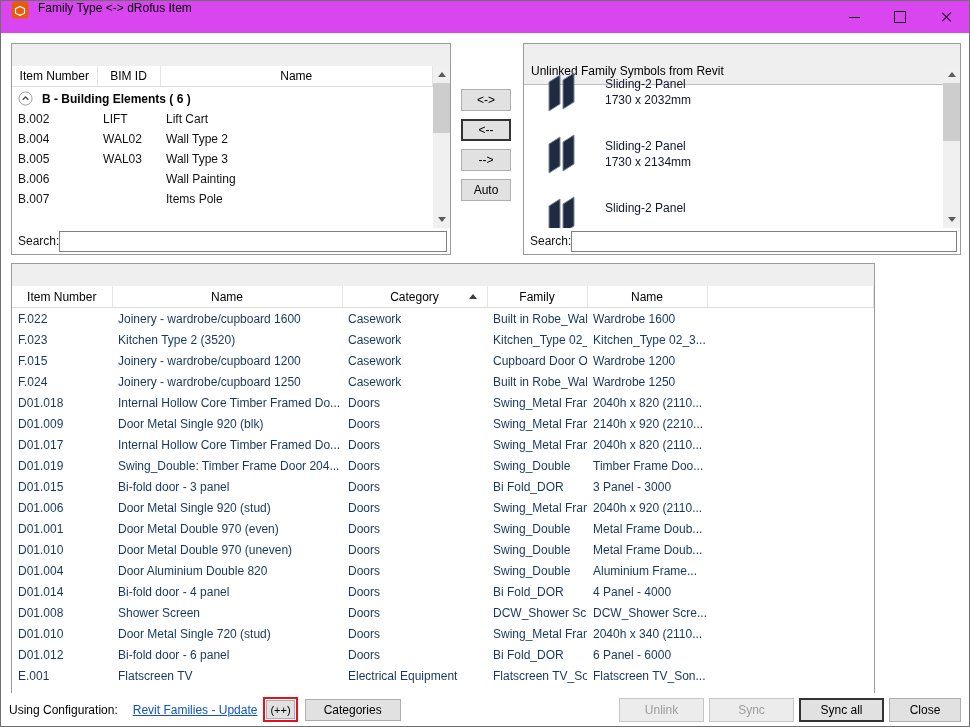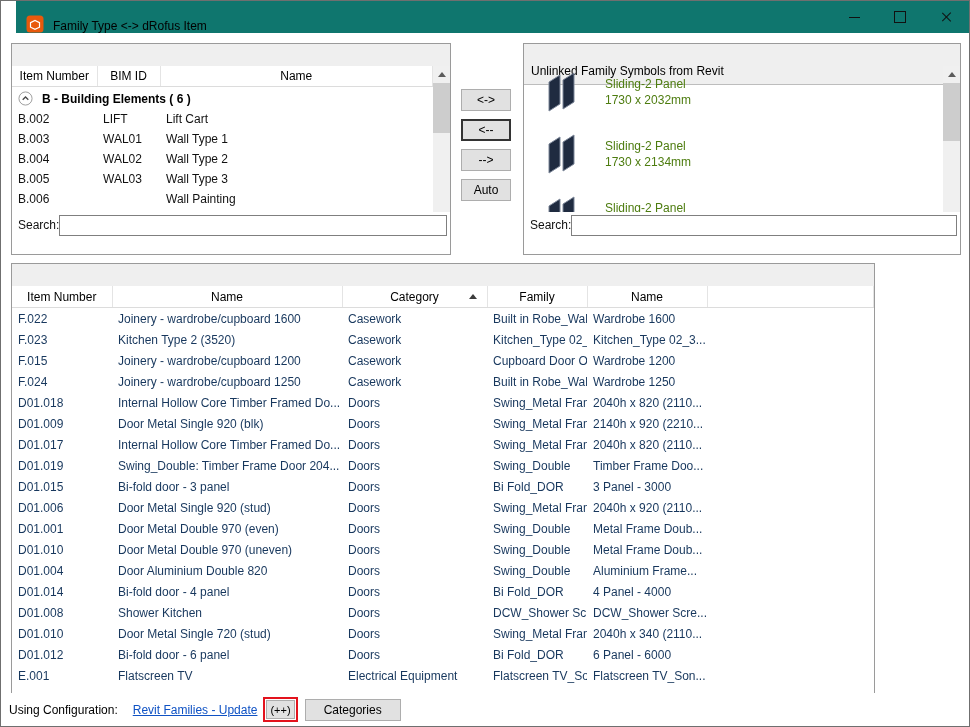--- a/index.html
+++ b/index.html
@@ -1,20 +1,20 @@
 <!DOCTYPE html>
 <html><head>
 <meta charset="utf-8">
 <style>
   html,body{margin:0;padding:0;}
   body{font-family:"Liberation Sans",sans-serif;background:#ffffff;}
   .window{position:relative;width:970px;height:727px;background:#ffffff;border:1px solid #6f6f6f;overflow:hidden;font-size:12px;color:#111;box-sizing:border-box;}
 
   
-  .titlebar{position:absolute;top:0;left:15px;right:0;height:32px;background:#0f766e;display:flex;align-items:flex-end;}
+  .titlebar{position:absolute;top:0;left:0;right:0;height:32px;background:#d946ef;display:flex;align-items:flex-start;}
   .app-icon{width:18px;height:18px;margin:0 9px 0 10px;flex:none;}
   .app-icon svg{width:18px;height:18px;display:block;}
   .title-text{font-size:12px;color:#000;}
   .win-controls{margin-left:auto;display:flex;height:100%;}
   .win-btn{width:46px;height:32px;display:flex;align-items:center;justify-content:center;background:transparent;border:none;cursor:default;padding:0;}
   .ic-min{width:11px;height:1px;background:#111;display:block;}
   .ic-max{width:10px;height:10px;border:1px solid #111;display:block;}
   .ic-close{position:relative;width:12px;height:12px;display:block;}
   .ic-close::before,.ic-close::after{content:"";position:absolute;left:5.5px;top:0;width:1.2px;height:12px;background:#111;}
   .ic-close::before{transform:rotate(45deg);}
@@ -43,34 +43,34 @@
   
   .vscroll{position:absolute;width:17px;right:0;top:22px;bottom:26px;background:#f0f0f0;}
   .scroll-btn{position:absolute;left:0;width:17px;height:17px;display:flex;align-items:center;justify-content:center;background:#f0f0f0;border:none;padding:0;}
   .scroll-btn.up{top:0;}
   .scroll-btn.down{bottom:0;}
   .tri-up{width:0;height:0;border-left:4px solid transparent;border-right:4px solid transparent;border-bottom:5px solid #5c5c5c;}
   .tri-down{width:0;height:0;border-left:4px solid transparent;border-right:4px solid transparent;border-top:5px solid #5c5c5c;}
   .scroll-thumb{position:absolute;left:0;width:17px;background:#cdcdcd;}
 
   
-  .search-row{position:absolute;left:0;right:0;bottom:16px;height:26px;display:flex;align-items:center;gap:0;padding:0 3px 0 6px;background:#fff;}
+  .search-row{position:absolute;left:0;right:0;bottom:0;height:26px;display:flex;align-items:center;gap:0;padding:0 3px 0 6px;background:#fff;}
   .search-row input{flex:1;height:19px;border:1px solid #7f7f7f;padding:0 4px;font-size:12px;font-family:inherit;background:#fff;}
 
   
   #transfer-buttons{position:absolute;left:459px;top:88px;width:52px;display:flex;flex-direction:column;gap:8px;align-items:center;}
   .tbtn{width:50px;height:22px;background:#e1e1e1;border:1px solid #adadad;font-size:12px;font-family:inherit;padding:0;}
   .tbtn.default-btn{border:2px solid #333;}
 
   
   .group-head{display:flex;align-items:center;height:24px;padding:0 6px;font-weight:bold;font-size:12px;color:#000;}
   .door-item{display:flex;align-items:flex-start;padding:5px 0 0 23px;height:62px;box-sizing:border-box;}
   .door-icon{flex:none;margin-right:28px;}
   .door-icon svg{width:30px;height:42px;display:block;}
-  .door-text{padding-top:5px;line-height:16px;color:#4d7c0f;}
+  .door-text{padding-top:5px;line-height:16px;color:#0f172a;}
 
   
   #linked-table td{color:#17375d;}
   .sort-asc{position:absolute;right:10px;top:8px;width:0;height:0;border-left:4px solid transparent;border-right:4px solid transparent;border-bottom:5px solid #3c3c3c;}
 
   
   .footer{position:absolute;left:0;right:0;bottom:0;height:33px;display:flex;align-items:center;padding:0 8px;background:#fff;}
   .config-label{color:#000;white-space:nowrap;}
   .config-link{color:#0f52c4;text-decoration:underline;margin-left:15px;white-space:nowrap;}
   .annotation-box{border:2px solid #e3131d;display:inline-flex;padding:1px;margin-left:6px;}
@@ -133,25 +133,20 @@
           </tr>
         </tbody>
         <tbody>
 
             <tr>
               <td>B.002</td>
               <td>LIFT</td>
               <td>Lift Cart</td>
             </tr>
 
-            <tr>
-              <td>B.003</td>
-              <td>WAL01</td>
-              <td>Wall Type 1</td>
-            </tr>
 
             <tr>
               <td>B.004</td>
               <td>WAL02</td>
               <td>Wall Type 2</td>
             </tr>
 
             <tr>
               <td>B.005</td>
               <td>WAL03</td>
@@ -399,21 +394,21 @@
               <td>D01.014</td>
               <td>Bi-fold door - 4 panel</td>
               <td>Doors</td>
               <td>Bi Fold_DOR</td>
               <td>4 Panel - 4000</td>
               <td></td>
             </tr>
 
             <tr>
               <td>D01.008</td>
-              <td>Shower Kitchen</td>
+              <td>Shower Screen</td>
               <td>Doors</td>
               <td>DCW_Shower Scre...</td>
               <td>DCW_Shower Scre...</td>
               <td></td>
             </tr>
 
             <tr>
               <td>D01.010</td>
               <td>Door Metal Single 720 (stud)</td>
               <td>Doors</td>
@@ -444,15 +439,21 @@
     </div>
   </div>
 
   <div class="footer">
     <span class="config-label">Using Configuration:</span>
     <a href="#" class="config-link">Revit Families - Update</a>
     <span class="annotation-box">
       <button class="plus-btn">(++)</button>
     </span>
     <button class="cat-btn">Categories</button>
+    <div class="right-btns">
+      <button class="fbtn disabled">Unlink</button>
+      <button class="fbtn disabled">Sync</button>
+      <button class="fbtn default-btn">Sync all</button>
+      <button class="fbtn close-w">Close</button>
+    </div>
   </div>
 
 </div>
 
 </body></html>

